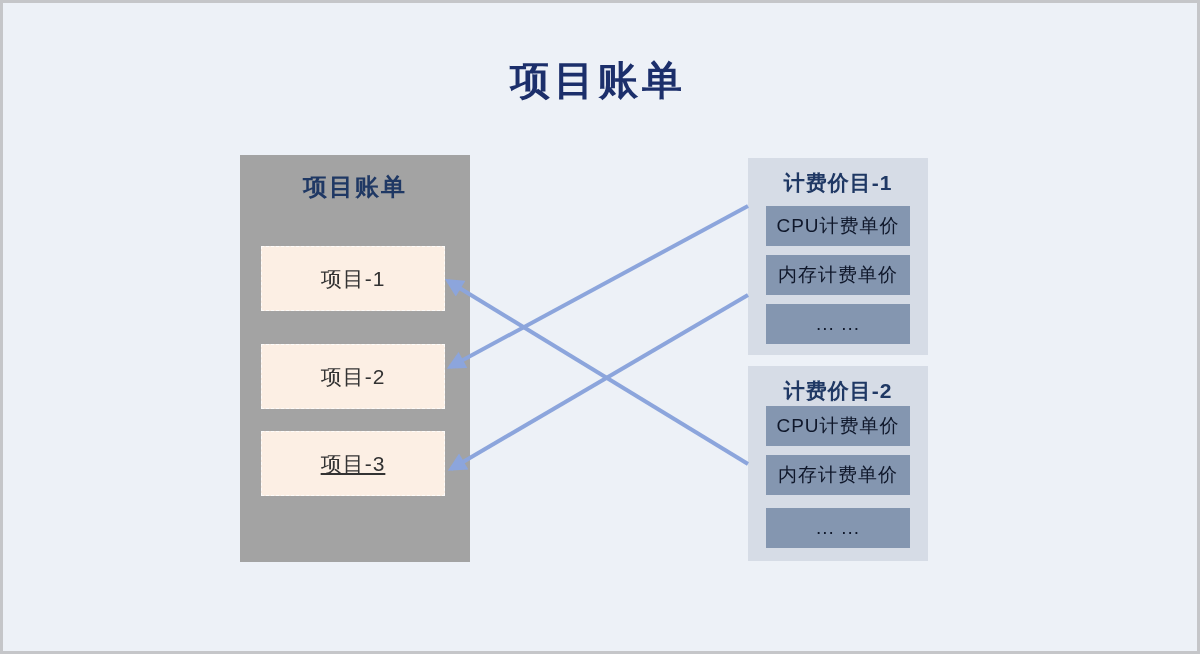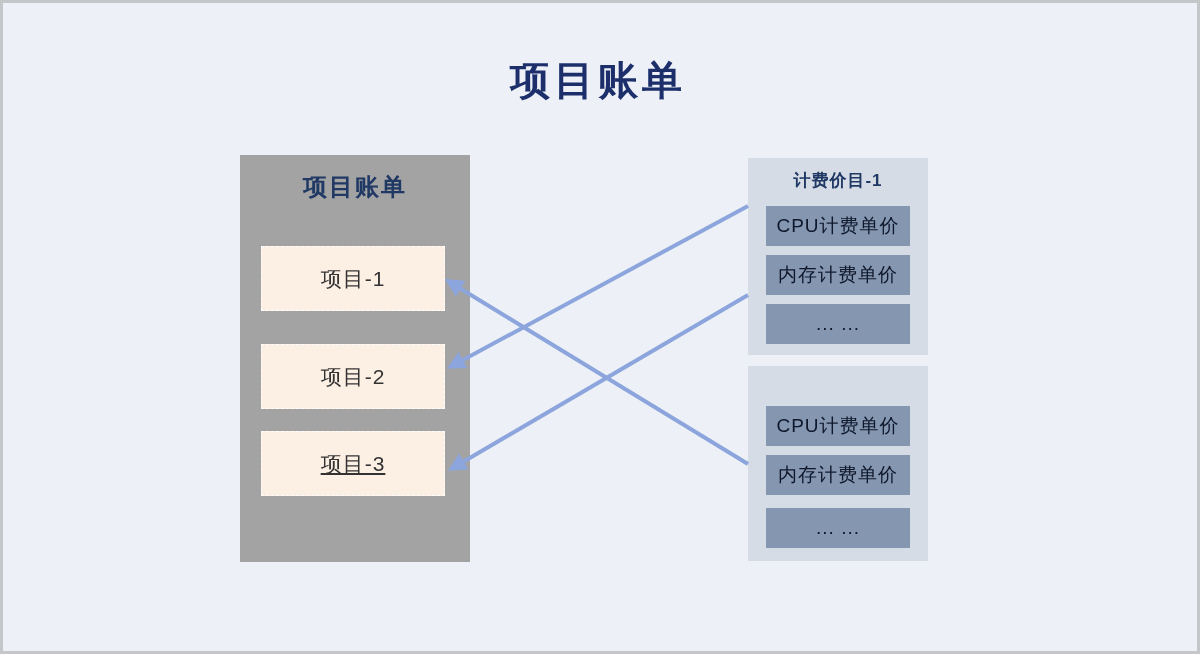--- a/index.html
+++ b/index.html
@@ -26,21 +26,21 @@
   }
   .bill-item.i1{top:91px;}
   .bill-item.i2{top:189px;}
   .bill-item.i3{top:276px;text-decoration:underline;}
   
   .price-panel{position:absolute;left:748px;width:180px;background:#D6DCE6;}
   .price-panel.p1{top:158px;height:197px;}
   .price-panel.p2{top:366px;height:195px;}
   .price-header{
     position:absolute;left:0;top:11px;width:100%;text-align:center;
-    font-size:17px;font-weight:bold;color:#1F3864;letter-spacing:1px;
+    font-size:21px;font-weight:bold;color:#1F3864;letter-spacing:1px;
   }
   .price-row{
     position:absolute;left:18px;width:144px;height:40px;background:#8496B0;
     display:flex;align-items:center;justify-content:center;
     font-size:19px;color:#0f172a;letter-spacing:1px;
   }
   .p1 .r1{top:48px;}  .p1 .r2{top:97px;}  .p1 .r3{top:146px;}
   .p2 .r1{top:40px;}  .p2 .r2{top:89px;}  .p2 .r3{top:142px;}
   
   .connectors{position:absolute;left:0;top:0;width:1200px;height:654px;pointer-events:none;z-index:2;}
@@ -65,20 +65,21 @@
   </section>
 
   <section class="price-panel p1">
     <div class="price-header">计费价目-1</div>
     <div class="price-row r1">CPU计费单价</div>
     <div class="price-row r2">内存计费单价</div>
     <div class="price-row r3">... ...</div>
   </section>
 
   <section class="price-panel p2">
+    <div class="price-header">计费价目-2</div>
     <div class="price-row r1">CPU计费单价</div>
     <div class="price-row r2">内存计费单价</div>
     <div class="price-row r3">... ...</div>
   </section>
 
   <svg id="connectors" class="connectors" viewBox="0 0 1200 654" xmlns="http://www.w3.org/2000/svg">
     <defs>
       <marker id="arrow-head" viewBox="0 0 10 10" refX="8" refY="5" markerWidth="5" markerHeight="4.6" orient="auto">
         <path d="M0,0 L10,5 L0,10 z" fill="#8CA5DC"></path>
       </marker>

